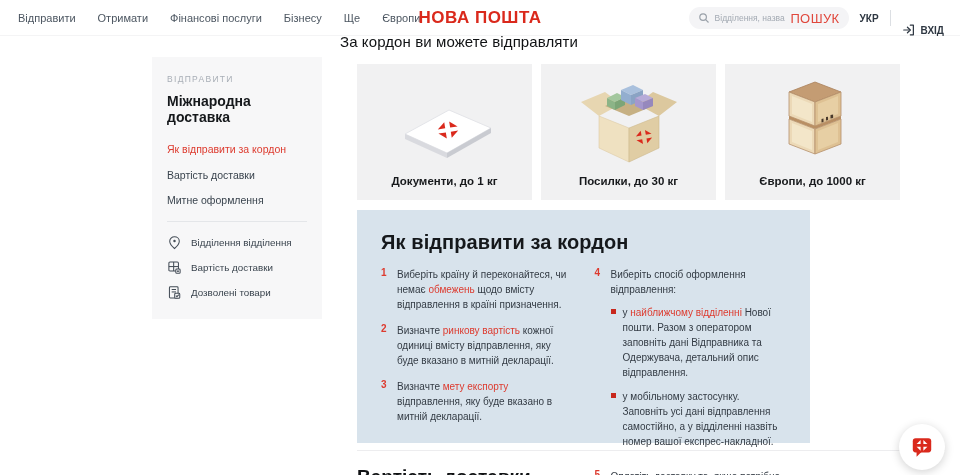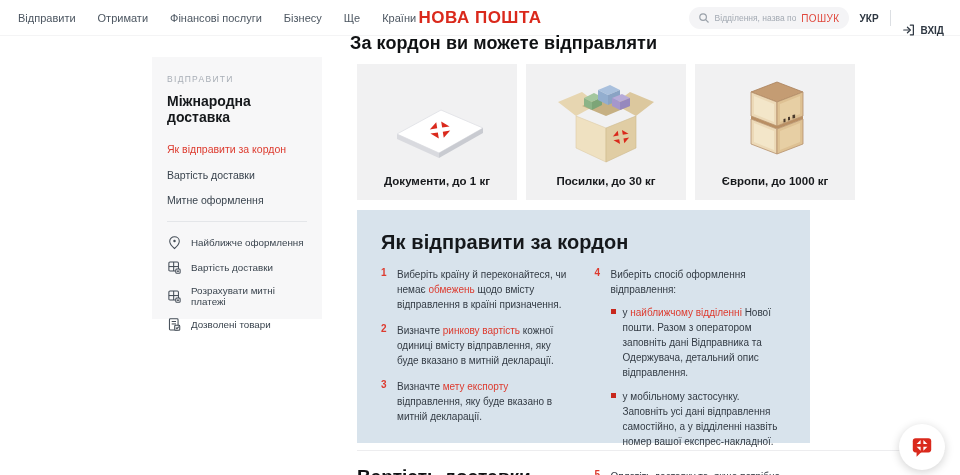--- a/index.html
+++ b/index.html
@@ -9,40 +9,40 @@
 
   
   .header { position:absolute; top:0; left:0; width:960px; height:36px; background:#fff; border-bottom:1px solid #f4f4f5; }
   .nav { position:absolute; left:18px; top:0; height:36px; display:flex; align-items:center; gap:22px; }
   .nav-item { font-size:11px; color:#4c5661; cursor:pointer; white-space:nowrap; }
   .logo { position:absolute; left:50%; top:50%; transform:translate(-50%,-50%); font-size:17px; font-weight:800; color:#da291c; letter-spacing:.5px; white-space:nowrap; cursor:pointer; }
   .header-right { position:absolute; right:16px; top:0; height:36px; display:flex; align-items:center; gap:11px; }
   .search-box { display:flex; align-items:center; width:160px; height:22px; background:#f4f4f6; border-radius:12px; padding:0 9px; gap:5px; }
   .search-box input { flex:1; min-width:0; border:none; outline:none; background:transparent; font-size:8.5px; color:#6b7380; font-family:"Liberation Sans",sans-serif; }
   .search-box input::placeholder { color:#a3aab3; }
-  .search-btn { font-size:10px; color:#e0473c; letter-spacing:.4px; cursor:pointer; white-space:nowrap; }
+  .search-btn { font-size:13px; color:#e0473c; letter-spacing:.4px; cursor:pointer; white-space:nowrap; }
   .lang { font-size:10px; font-weight:600; color:#2e3742; cursor:pointer; }
   .vdiv { width:1px; height:16px; background:#dcdfe3; }
   .login { display:flex; align-items:center; gap:5px; font-size:10px; font-weight:600; color:#2e3742; cursor:pointer;margin-top:24px; }
 
   
   .sidebar { position:absolute; left:152px; top:57px; width:170px; height:262px; background:#f7f7f8; padding:17px 15px 14px 15px; }
   .eyebrow { font-size:8.5px; letter-spacing:1.3px; color:#a8aeb6; margin-bottom:9px; }
   .side-title { font-size:14px; font-weight:800; color:#15181b; margin-bottom:17px; }
   .side-link { font-size:10.5px; line-height:1.4; color:#3a444e; margin-bottom:11px; cursor:pointer; }
   .side-link.active { color:#dd3b2f; }
   .side-div { height:1px; background:#e4e6e9; margin:13px 0 13px 0; }
   .tool-row { display:flex; align-items:center; gap:9px; margin-bottom:10px; cursor:pointer; }
   .tool-row svg { flex:none; }
   .tool-label { font-size:9.8px; color:#3a444e; }
 
   
-  .page-title { position:absolute; left:350px; top:33px; font-size:18px; font-weight:700; color:#101214; letter-spacing:.1px; }
+  .page-title { position:absolute; left:340px; top:33px; font-size:15px; font-weight:400; color:#101214; letter-spacing:.1px; }
   .cards { position:absolute; left:357px; top:64px; display:flex; gap:9px; }
-  .card { position:relative; width:160px; height:136px; background:#f1f1f2; }
+  .card { position:relative; width:175px; height:136px; background:#f1f1f2; }
   .card svg { position:absolute; left:50%; top:10px; transform:translateX(-50%); }
   .card-label { position:absolute; left:0; right:0; bottom:13px; text-align:center; font-size:11.5px; font-weight:700; color:#17191c; }
 
   .howto { position:absolute; left:357px; top:210px; width:453px; height:233px; background:#d8e3ec; padding:21px 24px; }
   .howto h2 { font-size:20px; font-weight:800; color:#15181b; margin-bottom:13px; letter-spacing:.1px; }
   .howto-cols { display:flex; gap:22px; }
   .howto-col { width:196px; }
   .step { display:flex; gap:7px; margin-bottom:11px; }
   .step-num { flex:none; width:9px; font-size:10px; font-weight:700; color:#dd3b2f; }
   .step-text { font-size:10px; line-height:1.5; color:#333b44; }
@@ -61,21 +61,21 @@
 
 <div class="page">
 
   <header class="header">
     <nav class="nav">
       <span class="nav-item">Відправити</span>
       <span class="nav-item">Отримати</span>
       <span class="nav-item">Фінансові послуги</span>
       <span class="nav-item">Бізнесу</span>
       <span class="nav-item">Ще</span>
-      <span class="nav-item">Країни</span>
+      <span class="nav-item">Європи</span>
     </nav>
     <div class="logo">НОВА ПОШТА</div>
     <div class="header-right">
       <div class="search-box">
         <svg width="12" height="12" viewBox="0 0 16 16" fill="none" stroke="#9aa1a9" stroke-width="1.6">
             <circle cx="6.8" cy="6.8" r="4.4"></circle>
             <line x1="10.2" y1="10.2" x2="14" y2="14"></line>
           </svg>
         <input type="text" placeholder="Відділення, назва послуги, но" style="">
         <span class="search-btn">ПОШУК</span>
@@ -99,41 +99,31 @@
     <div class="side-link active">Як відправити за кордон</div>
     <div class="side-link">Вартість доставки</div>
     <div class="side-link">Митне оформлення</div>
     <div class="side-div"></div>
 
     <div class="tool-row">
       <svg width="15" height="15" viewBox="0 0 16 16" fill="none" stroke="#434c56" stroke-width="1.1">
           <path d="M8 1.8c2.9 0 5.1 2.2 5.1 4.8 0 3.4-5.1 7.8-5.1 7.8S2.9 10 2.9 6.6C2.9 4 5.1 1.8 8 1.8Z"></path>
           <circle cx="8" cy="6.4" r="1.3" fill="#434c56" stroke="none"></circle>
         </svg>
-      <span class="tool-label">Найближче оформлення</span>
+      <span class="tool-label">Відділення відділення</span>
     </div>
     <div class="tool-row">
       <svg width="15" height="15" viewBox="0 0 16 16" fill="none" stroke="#434c56" stroke-width="1.1">
           <rect x="2" y="2.2" width="10.2" height="9.6" rx="1.2"></rect>
           <line x1="7.1" y1="2.2" x2="7.1" y2="11.8"></line>
           <line x1="2" y1="7" x2="12.2" y2="7"></line>
           <rect x="9.4" y="9.6" width="4.6" height="4.6" rx="1" fill="#f7f7f8"></rect>
           <circle cx="11.7" cy="11.9" r="1" fill="#434c56" stroke="none"></circle>
         </svg>
       <span class="tool-label">Вартість доставки</span>
-    </div>
-    <div class="tool-row">
-      <svg width="15" height="15" viewBox="0 0 16 16" fill="none" stroke="#434c56" stroke-width="1.1">
-          <rect x="2" y="2.2" width="10.2" height="9.6" rx="1.2"></rect>
-          <line x1="7.1" y1="2.2" x2="7.1" y2="11.8"></line>
-          <line x1="2" y1="7" x2="12.2" y2="7"></line>
-          <rect x="9.4" y="9.6" width="4.6" height="4.6" rx="1" fill="#f7f7f8"></rect>
-          <circle cx="11.7" cy="11.9" r="1" fill="#434c56" stroke="none"></circle>
-        </svg>
-      <span class="tool-label">Розрахувати митні платежі</span>
     </div>
     <div class="tool-row">
       <svg width="15" height="15" viewBox="0 0 16 16" fill="none" stroke="#434c56" stroke-width="1.1">
           <rect x="2.6" y="1.8" width="9.2" height="12" rx="1"></rect>
           <line x1="5" y1="4.8" x2="9.6" y2="4.8"></line>
           <line x1="5" y1="7.4" x2="9.6" y2="7.4"></line>
           <rect x="8.2" y="8.8" width="5.4" height="5.4" rx="1" fill="#f7f7f8"></rect>
           <polyline points="9.5,11.4 10.6,12.5 12.6,10.3"></polyline>
         </svg>
       <span class="tool-label">Дозволені товари</span>

